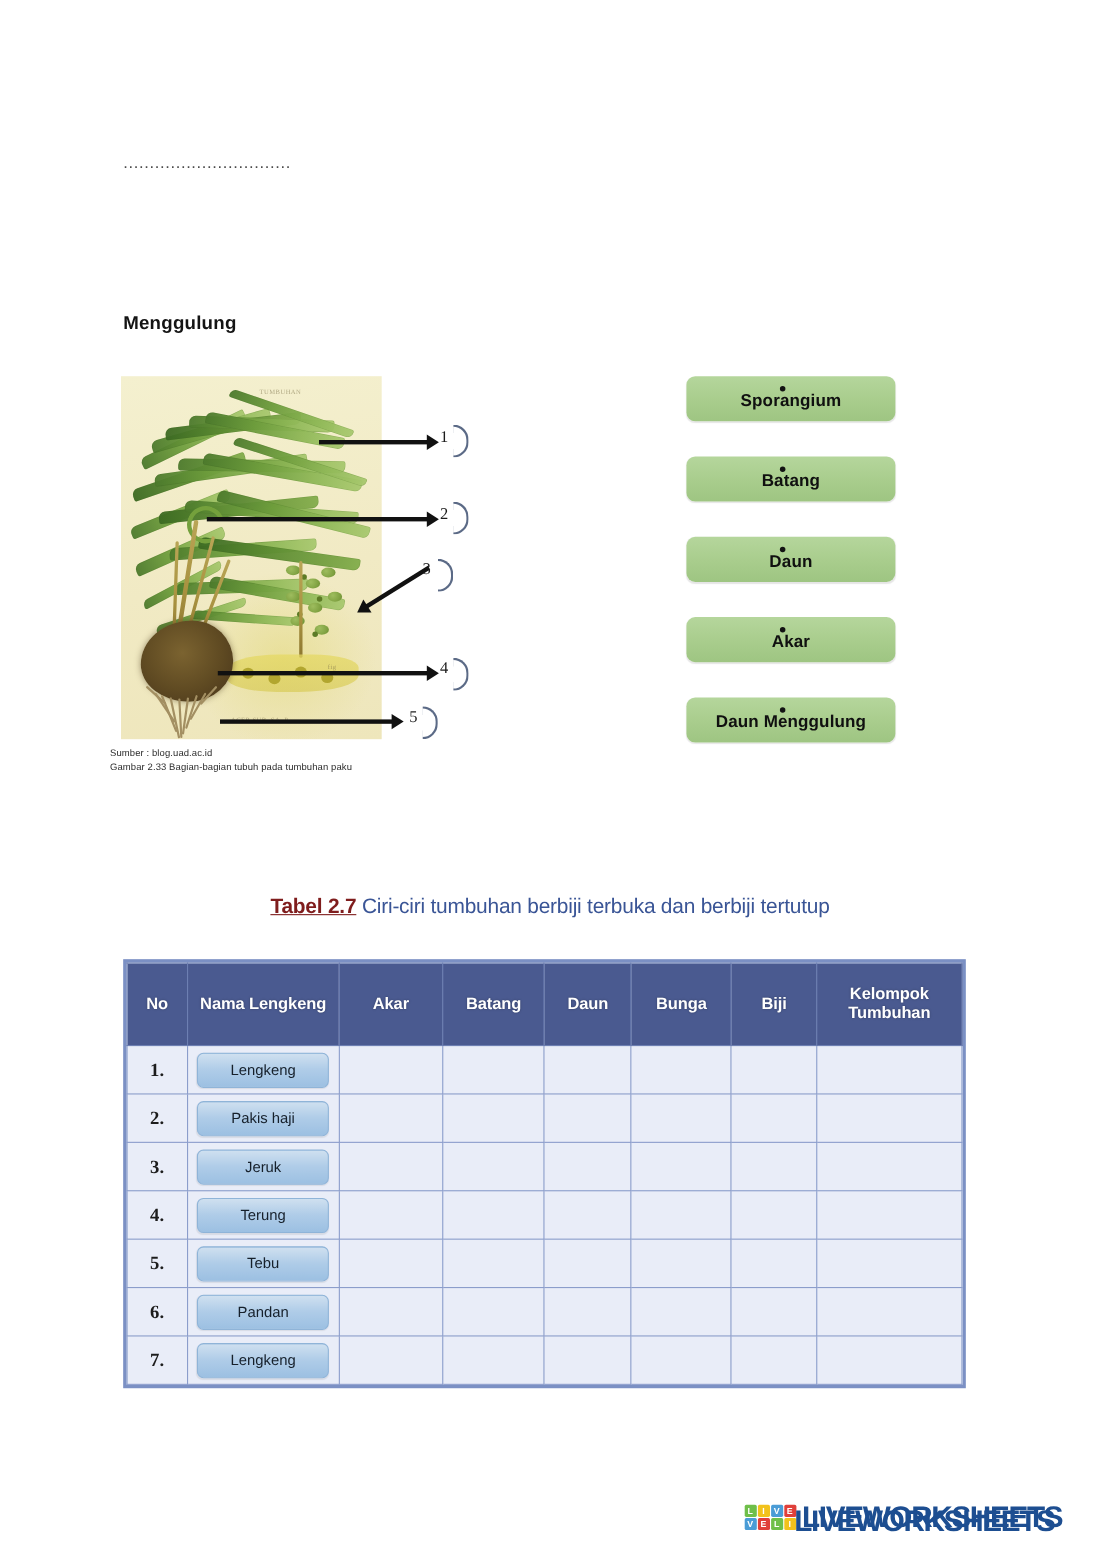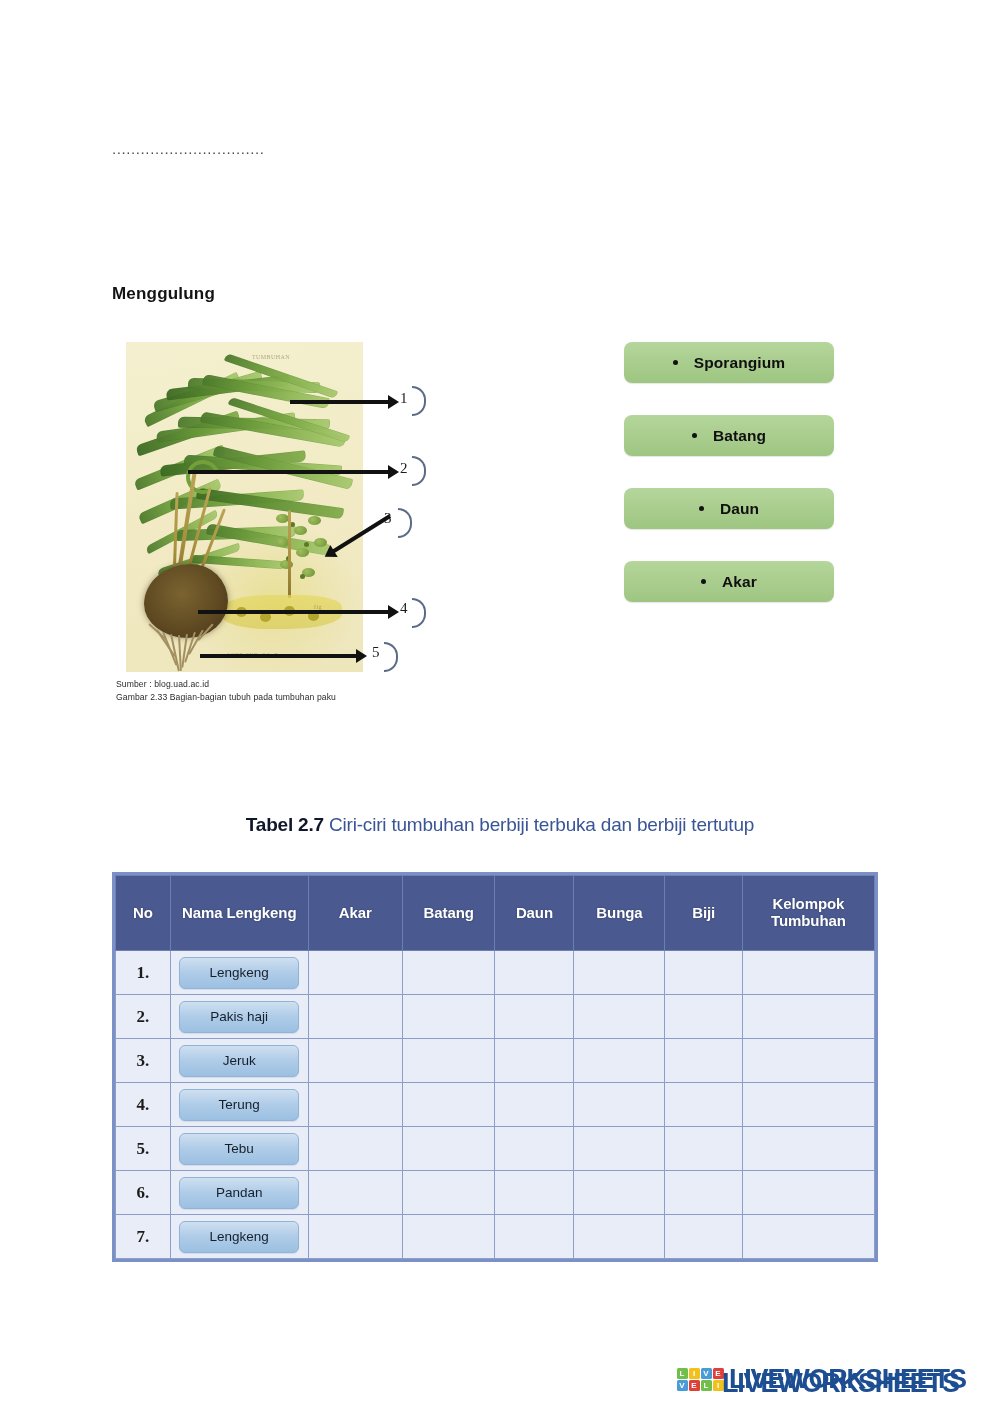--- a/index.html
+++ b/index.html
@@ -32,21 +32,21 @@
     font-size: 17px;
     font-weight: bold;
     color: #141414;
     letter-spacing: 0.2px;
   }
 
   
   .match-area { position: absolute; left: 0; top: 330px; width: 1000px; height: 400px; }
 
   
-  .figure { position: absolute; left: 116px; top: 12px; width: 310px; }
+  .figure { position: absolute; left: 100px; top: 12px; width: 310px; }
   .fern-frame {
     position: relative;
     width: 237px; height: 330px;
     margin-left: 10px;
     background:
       radial-gradient(ellipse 60% 40% at 62% 78%, rgba(226,216,120,0.55) 0%, rgba(226,216,120,0) 60%),
       linear-gradient(170deg, #f4f0cf 0%, #f1eac4 55%, #eee6bb 100%);
     overflow: hidden;
   }
   
@@ -175,34 +175,34 @@
     background: #121212;
     margin-right: 16px;
     flex: 0 0 auto;
   }
   .chip .chip-label {
     font-size: 15.5px;
     font-weight: bold;
     color: #101010;
     letter-spacing: 0.1px;
   }
-  .chip.wide { width: 210px; }
+  .chip.wide { width: 190px; flex-direction: column; }
 
   
   .table-title {
     position: absolute;
     left: 0; top: 814px;
     width: 1000px;
     text-align: center;
     font-family: "Liberation Sans", sans-serif;
     font-size: 19px;
     color: #3a5596;
     letter-spacing: -0.2px;
   }
-  .table-title .bold { font-weight: bold; color: #0f172a; }
+  .table-title .bold { font-weight: bold; color: #7f1d1d; text-decoration: underline; }
 
   .tbl-wrap {
     position: absolute;
     left: 112px; top: 872px;
     width: 766px;
     border: 3px solid #7b90c4;
     background: #e8ecf7;
     box-sizing: border-box;
   }
   table.grid {
@@ -412,20 +412,24 @@
       <span class="chip-label">Batang</span>
     </div>
     <div class="chip wide">
       <span class="dot"></span>
       <span class="chip-label">Daun</span>
     </div>
     <div class="chip wide">
       <span class="dot"></span>
       <span class="chip-label">Akar</span>
     </div>
+    <div class="chip wide">
+      <span class="dot"></span>
+      <span class="chip-label">Daun Menggulung</span>
+    </div>
   </div>
 </div>
 
 <div class="table-title">
   <span class="bold">Tabel 2.7</span>
   <span>Ciri-ciri tumbuhan berbiji terbuka dan berbiji tertutup</span>
 </div>
 
 <div class="tbl-wrap">
   <table class="grid">

